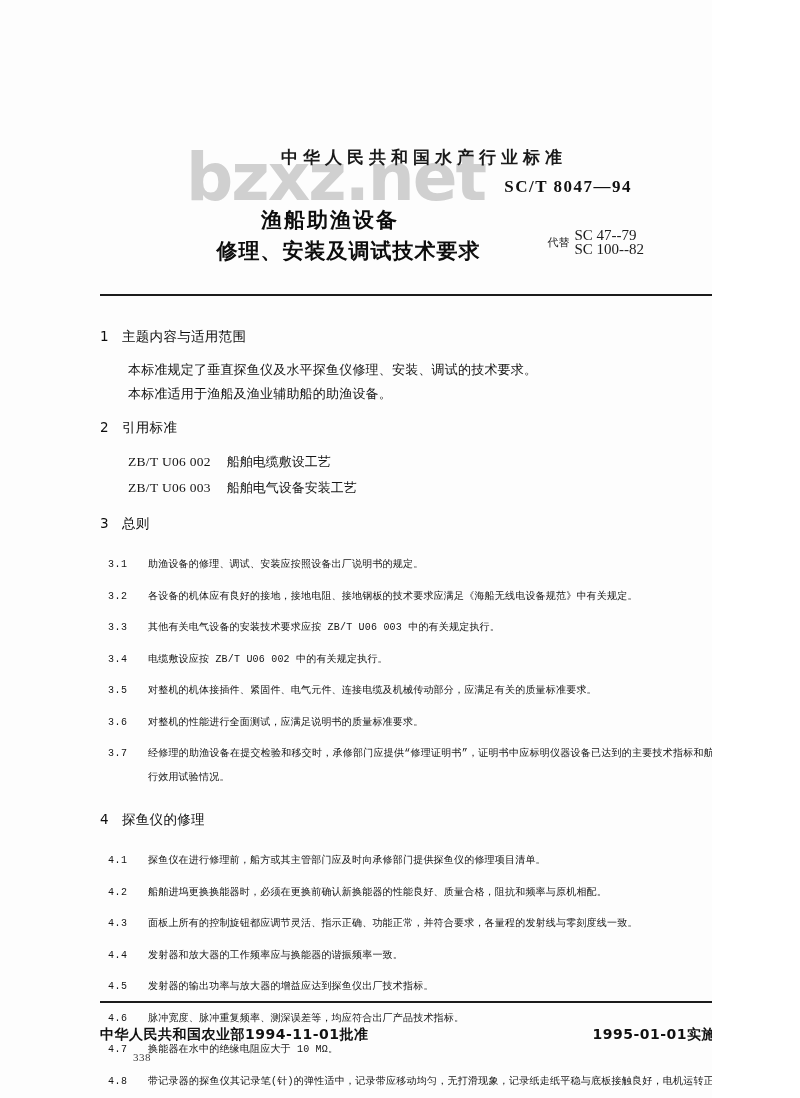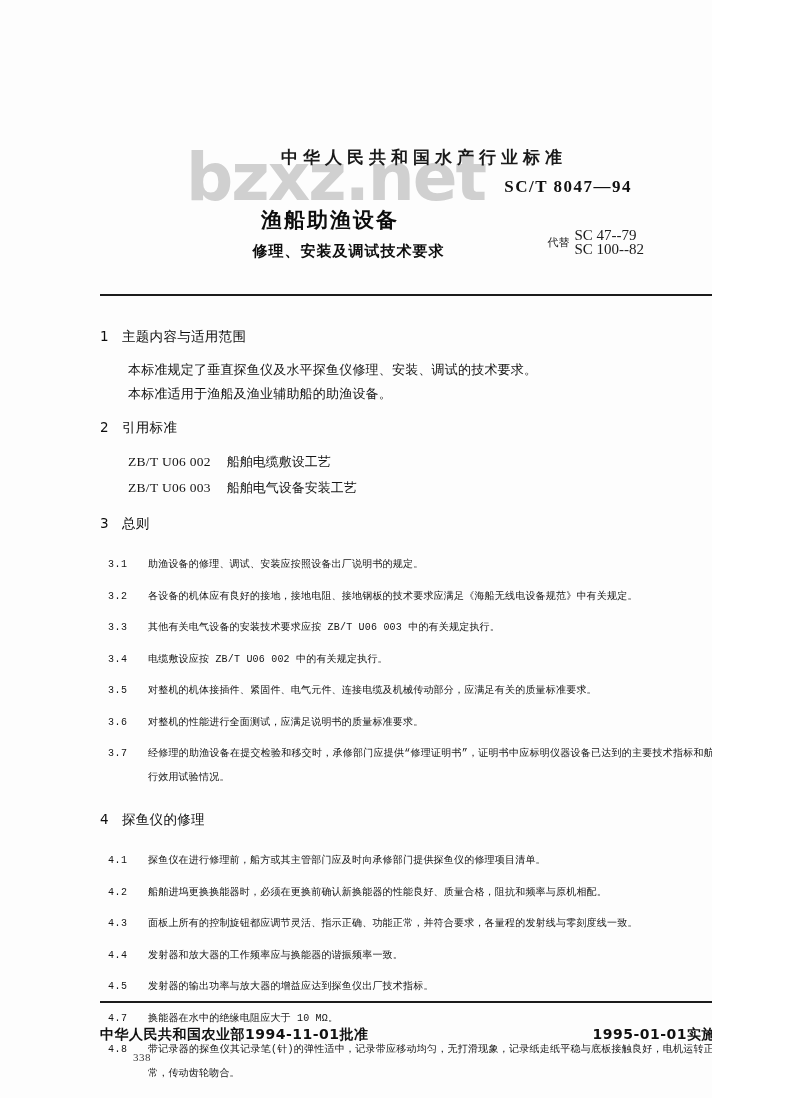--- a/index.html
+++ b/index.html
@@ -77,21 +77,21 @@
     font-family: "DejaVu Sans", sans-serif;
     font-weight: 700;
     color: #0d0d0d;
   }
   .doc-title .t-line1 {
     font-size: 21px;
     letter-spacing: 2px;
     line-height: 30px;
   }
   .doc-title .t-line2 {
-    font-size: 15px;
+    font-size: 21px;
     letter-spacing: 1px;
     line-height: 32px;
     margin-left: 37px;
   }
 
   .supersede {
     position: absolute;
     right: 68px;
     top: 228px;
     display: flex;
@@ -292,20 +292,21 @@
 
       <div class="sec-head">
         <span class="sec-num">4</span><span>探鱼仪的修理</span>
       </div>
       <div class="gap-s"></div>
       <p class="num-para"><span class="n">4.1</span><span>探鱼仪在进行修理前，船方或其主管部门应及时向承修部门提供探鱼仪的修理项目清单。</span></p>
       <p class="num-para"><span class="n">4.2</span><span>船舶进坞更换换能器时，必须在更换前确认新换能器的性能良好、质量合格，阻抗和频率与原机相配。</span></p>
       <p class="num-para"><span class="n">4.3</span><span>面板上所有的控制旋钮都应调节灵活、指示正确、功能正常，并符合要求，各量程的发射线与零刻度线一致。</span></p>
       <p class="num-para"><span class="n">4.4</span><span>发射器和放大器的工作频率应与换能器的谐振频率一致。</span></p>
       <p class="num-para"><span class="n">4.5</span><span>发射器的输出功率与放大器的增益应达到探鱼仪出厂技术指标。</span></p>
+      <p class="num-para"><span class="n">4.6</span><span>脉冲宽度、脉冲重复频率、测深误差等，均应符合出厂产品技术指标。</span></p>
       <p class="num-para"><span class="n">4.7</span><span>换能器在水中的绝缘电阻应大于 10 MΩ。</span></p>
       <p class="num-para"><span class="n">4.8</span><span>带记录器的探鱼仪其记录笔(针)的弹性适中，记录带应移动均匀，无打滑现象，记录纸走纸平稳与底板接触良好，电机运转正常，传动齿轮吻合。</span></p>
 
     </div>
 
     <div class="rule-bottom"></div>
 
     <div class="footer-row">
       <span>中华人民共和国农业部1994-11-01批准</span>
       <span>1995-01-01实施</span>

